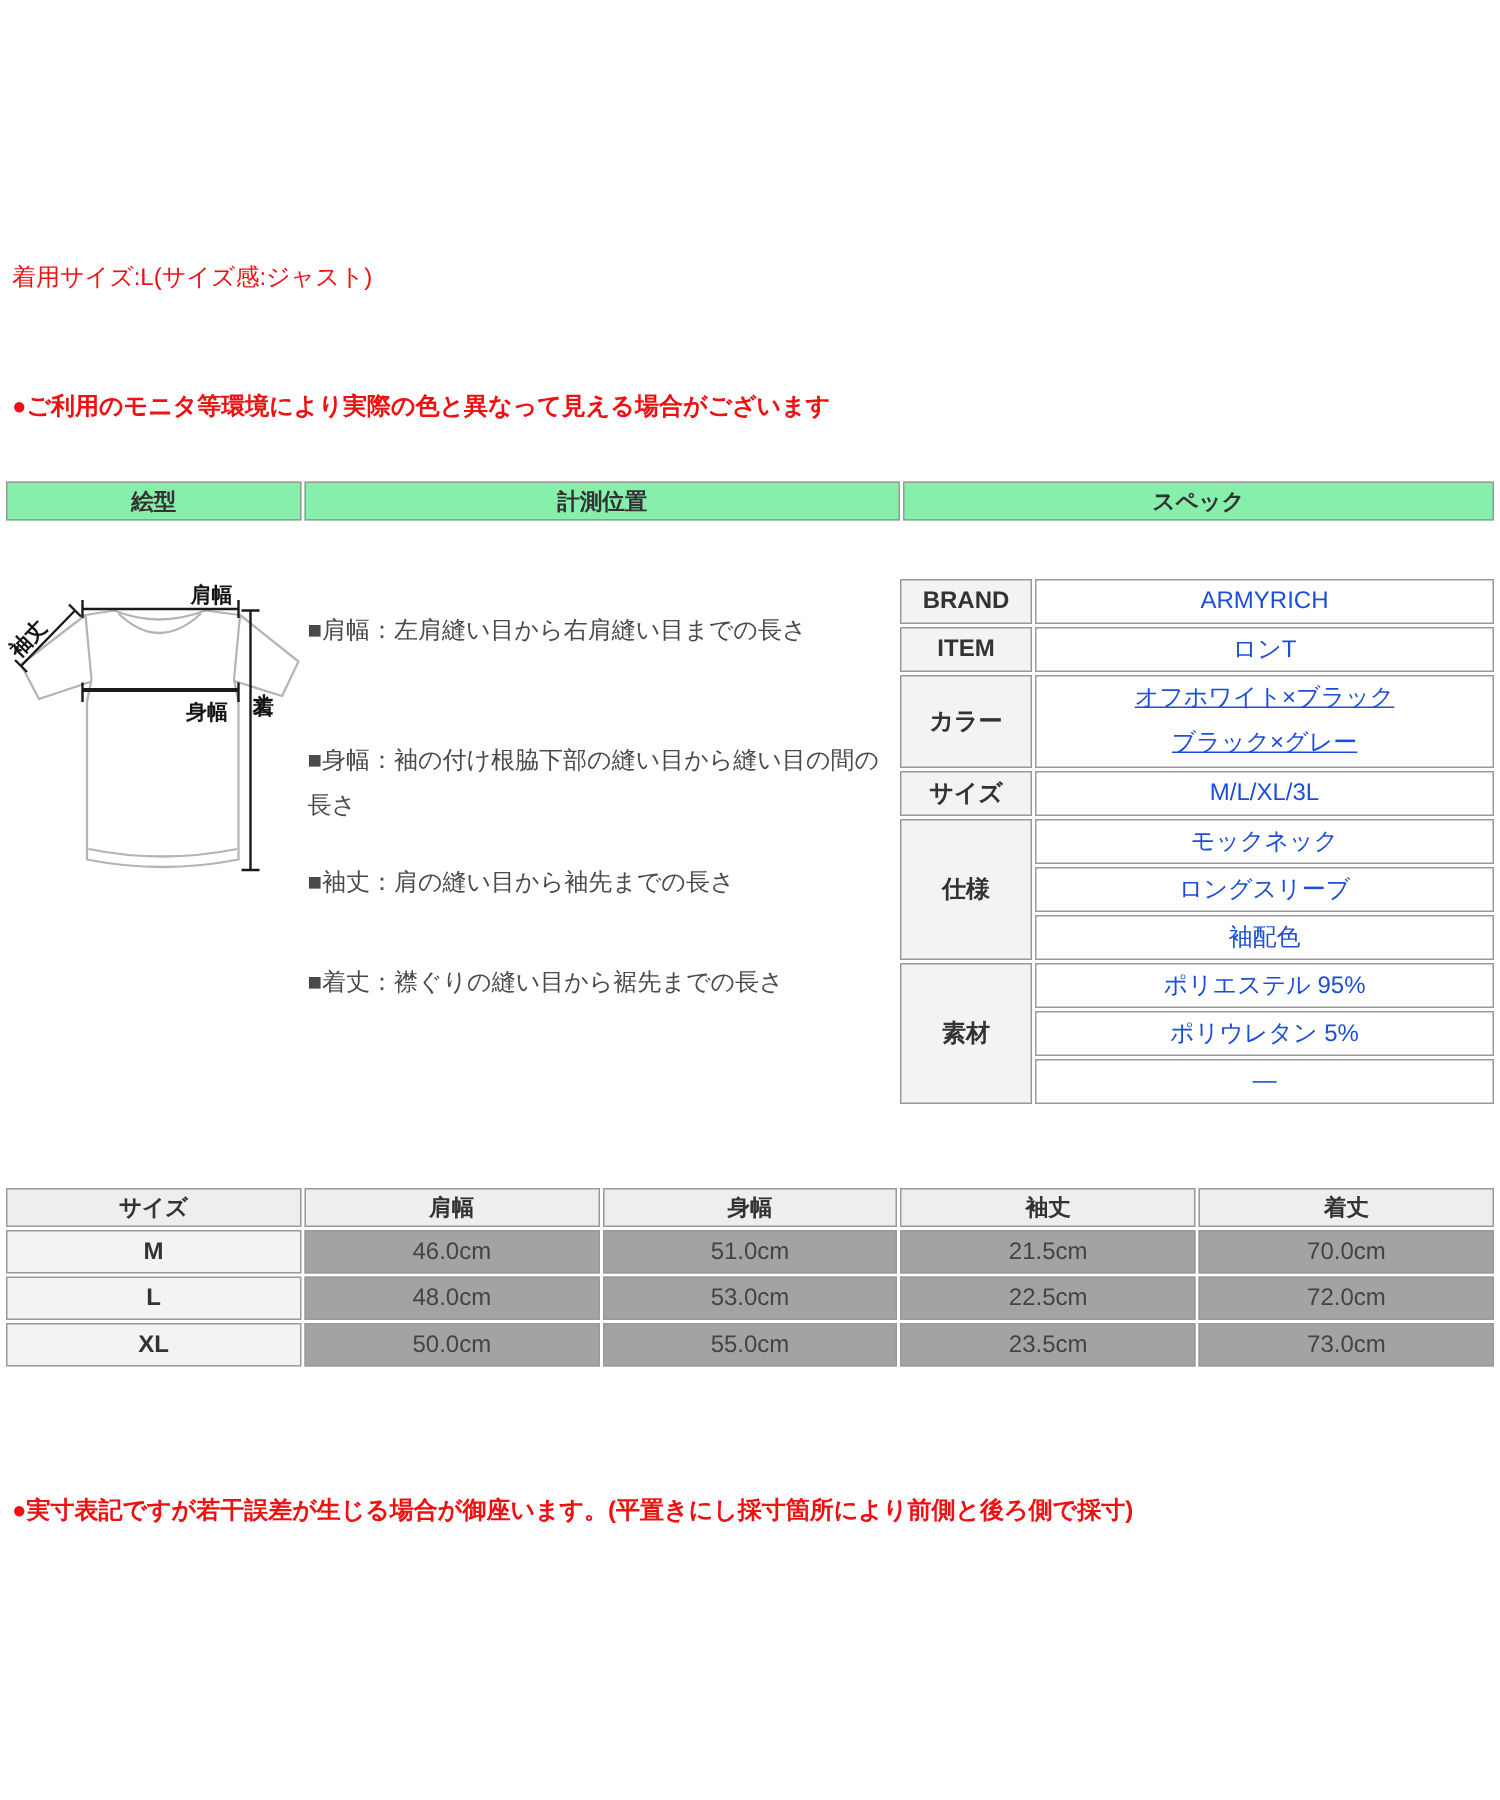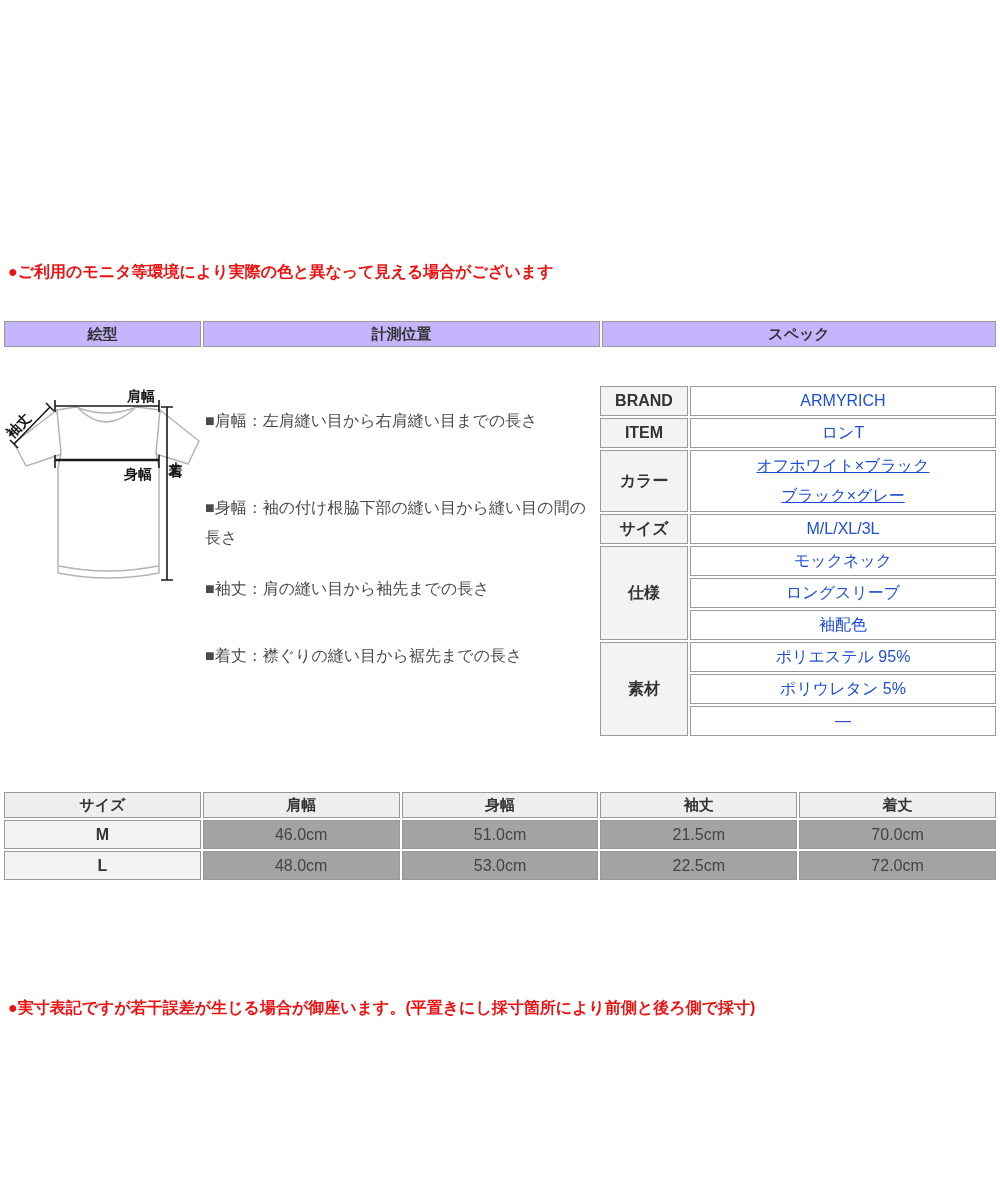--- a/index.html
+++ b/index.html
@@ -17,21 +17,21 @@
   .red-text { color:#ee1111; font-size:16px; line-height:28px; }
   .red-bold { font-weight:bold; }
 
   
   table { border-collapse:separate; border-spacing:2px; table-layout:fixed; }
   td, th { border:1px solid #999; vertical-align:middle; text-align:center; }
 
   
   #section-header { left:2px; top:319px; width:996px; }
   #section-header td {
-    height:26px; background:#c4b5fd;
+    height:26px; background:#86efac;
     font-size:15px; font-weight:bold; color:#333;
   }
 
   
   .guide-item {
     left:205px; width:392px;
     font-size:16px; line-height:30px; color:#4a4a4a;
   }
 
   
@@ -54,20 +54,21 @@
   #size-table td.mval { background:#a3a3a3; color:#444; height:29px; }
 
   
   #diagram-box { left:0px; top:383px; width:200px; height:214px; }
   .diag-label { font-size:14px; font-weight:bold; fill:#151515; }
 </style>
 </head>
 <body>
 
 <div class="abs red-text" style="left:8px; top:172px;">
+  <div>着用サイズ:L(サイズ感:ジャスト)</div>
 </div>
 
 <div class="abs red-text red-bold" style="left:8px; top:258px;">●ご利用のモニタ等環境により実際の色と異なって見える場合がございます</div>
 
 <table id="section-header" class="abs">
   <tbody>
       <tr>
     <td style="width:197px;">絵型</td>
     <td style="width:397px;">計測位置</td>
     <td>スペック</td>
@@ -166,16 +167,23 @@
     <td class="mval">21.5cm</td>
     <td class="mval">70.0cm</td>
   </tr>
   <tr>
     <td class="szcol">L</td>
     <td class="mval">48.0cm</td>
     <td class="mval">53.0cm</td>
     <td class="mval">22.5cm</td>
     <td class="mval">72.0cm</td>
   </tr>
+  <tr>
+    <td class="szcol">XL</td>
+    <td class="mval">50.0cm</td>
+    <td class="mval">55.0cm</td>
+    <td class="mval">23.5cm</td>
+    <td class="mval">73.0cm</td>
+  </tr>
 </tbody>
   </table>
 
 <div class="abs red-text red-bold" style="left:8px; top:994px;">●実寸表記ですが若干誤差が生じる場合が御座います。(平置きにし採寸箇所により前側と後ろ側で採寸)</div>
 
 </body></html>

